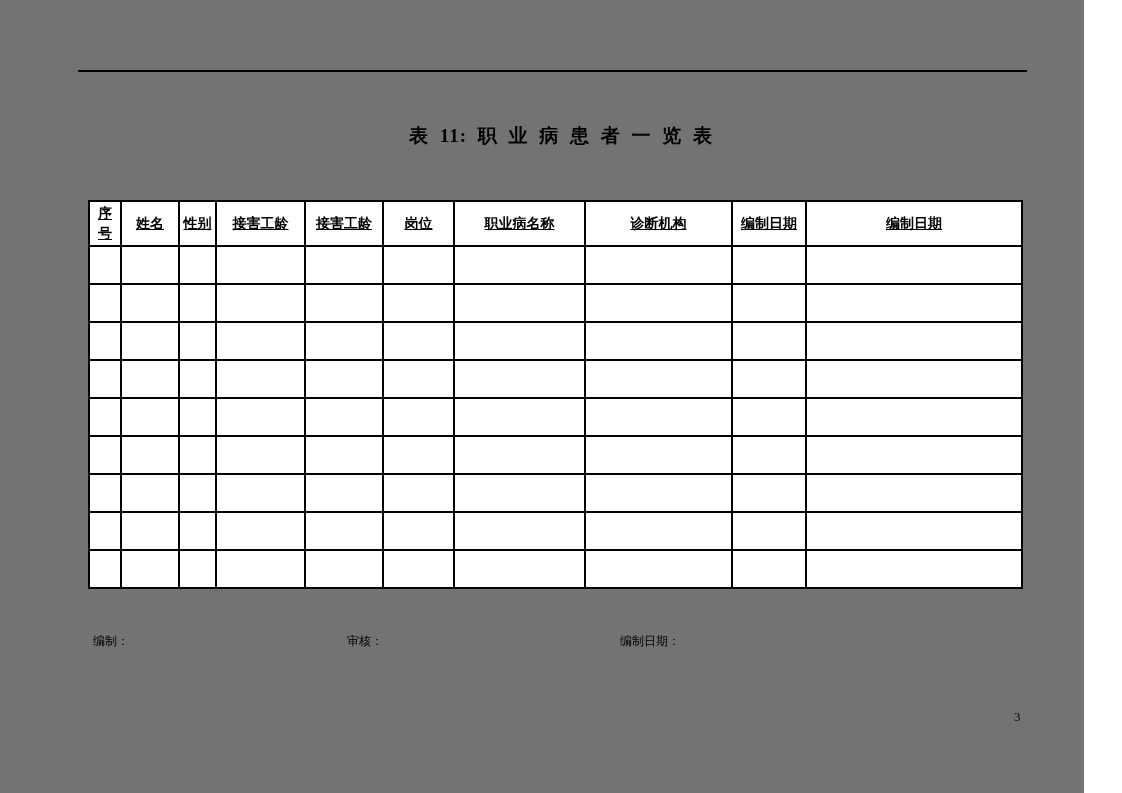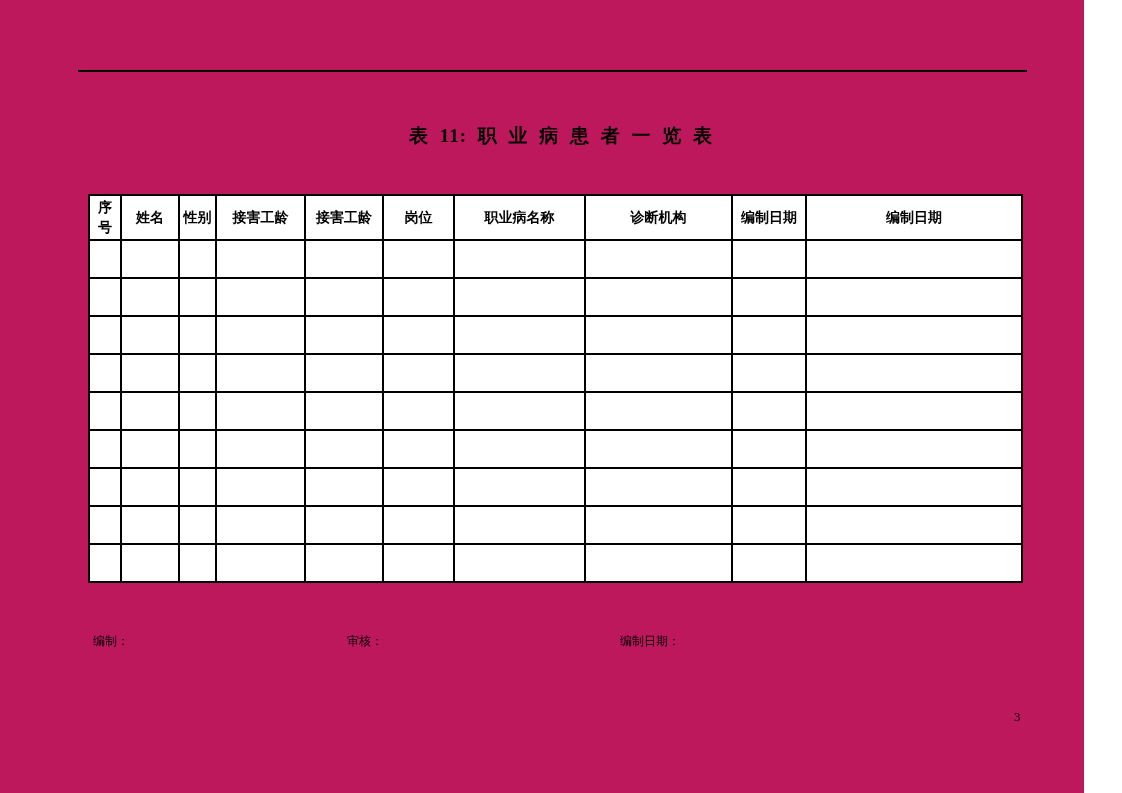--- a/index.html
+++ b/index.html
@@ -4,21 +4,21 @@
 <style>
   html, body {
     margin: 0;
     padding: 0;
     background: #ffffff;
   }
   .page {
     position: relative;
     width: 1084px;
     height: 793px;
-    background: #be185d;
+    background: #737373;
     font-family: "Liberation Serif", "DejaVu Serif", serif;
     color: #000000;
     overflow: hidden;
   }
   .top-rule {
     position: absolute;
     left: 78px;
     top: 70px;
     width: 949px;
     height: 2px;
@@ -33,24 +33,25 @@
     text-align: center;
     font-size: 19px;
     font-weight: bold;
     letter-spacing: 1px;
     word-spacing: 5px;
     white-space: pre;
   }
   table.patients {
     position: absolute;
     left: 88px;
-    top: 194px;
+    top: 200px;
     width: 933px;
     border-collapse: collapse;
     table-layout: fixed;
+    text-decoration: underline;
   }
   table.patients th,
   table.patients td {
     border: 2px solid #000000;
     padding: 2px;
     background: #ffffff;
   }
   table.patients thead tr {
     height: 44px;
   }

